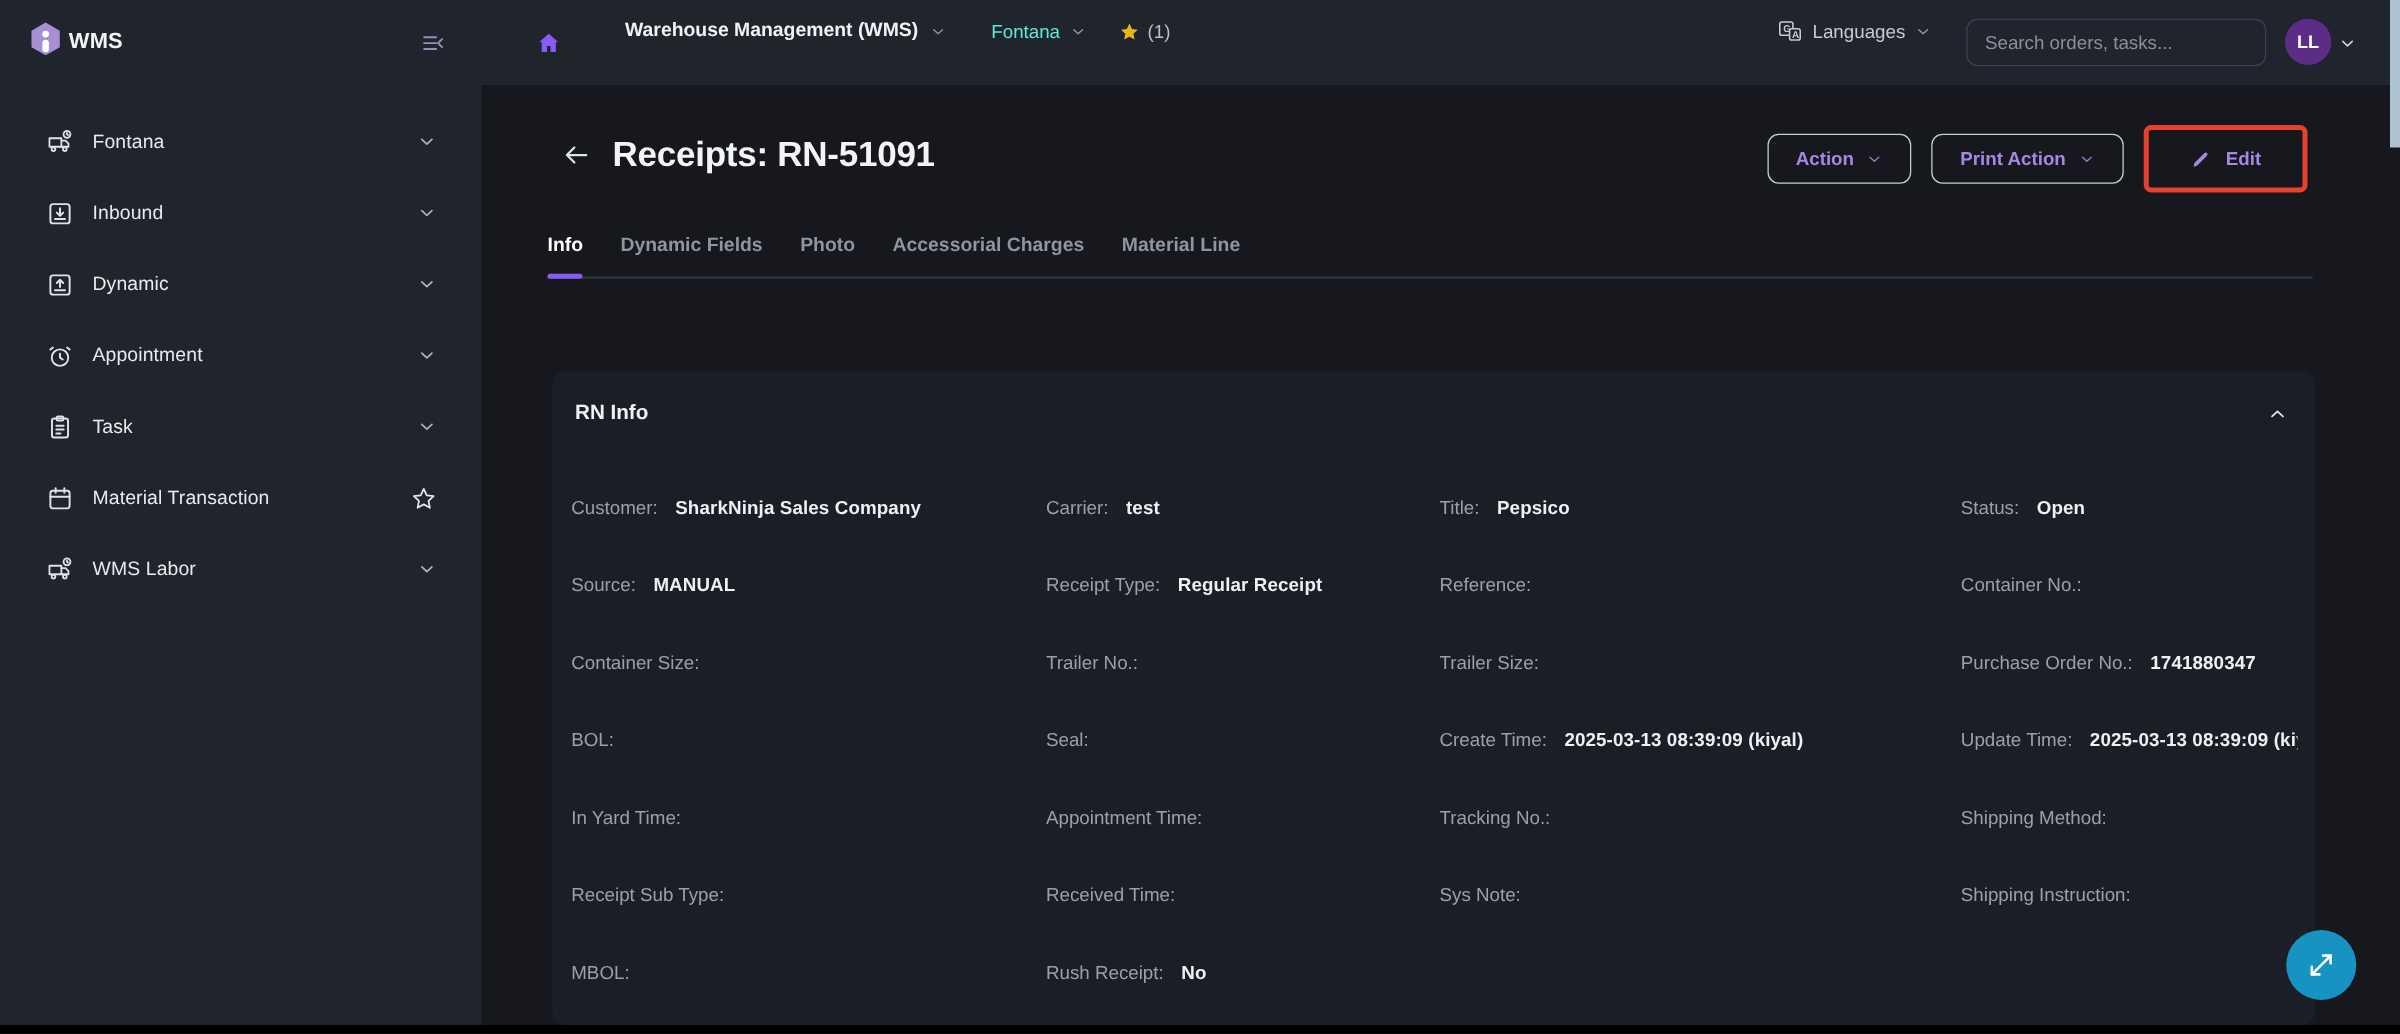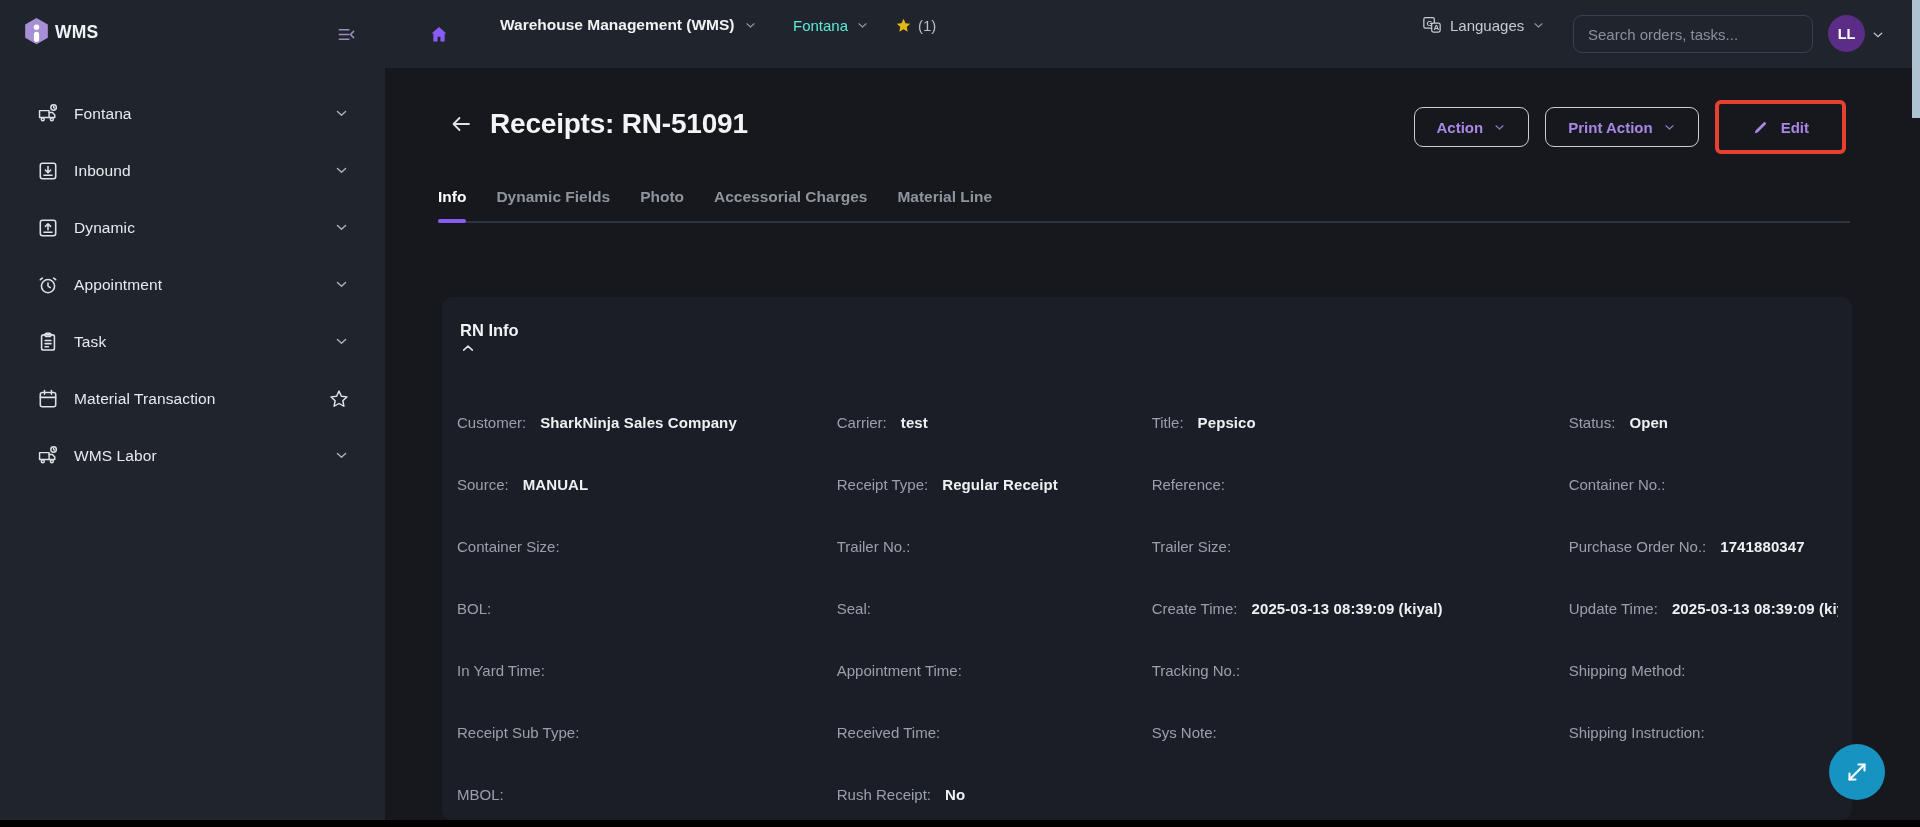--- a/index.html
+++ b/index.html
@@ -53,21 +53,21 @@
   .edit-wrap { border:4px solid var(--highlight-red,#e8402e); border-radius:6px; padding:3px; }
   .btn.edit { border:none; padding:0 30px; gap:12px; background:transparent; }
   .pencil { width:17px; height:17px; }
 
   .tabs { position:absolute; left:53px; right:70px; top:120px; display:flex; gap:30px; border-bottom:2px solid #2e3340; }
   .tab { position:relative; padding:0 0 15px; font-size:15.5px; font-weight:600; color:#8f959d; cursor:pointer; white-space:nowrap; }
   .tab.active { color:#ffffff; }
   .tab.active::after { content:""; position:absolute; left:0; right:0; bottom:-2px; height:4px; border-radius:2px; background:var(--accent-purple,#8a5cf6); }
 
   .card { position:absolute; left:57px; right:68px; top:229px; height:523px; background:var(--card-bg,#1b1e26); border-radius:10px; overflow:hidden; }
-  .card-head { display:flex; justify-content:space-between; padding:24px 22px 0 18px;flex-direction:column; }
+  .card-head { display:flex; align-items:center; justify-content:space-between; padding:24px 22px 0 18px; }
   .card-head h2 { font-size:16.5px; font-weight:600; color:#f0f2f4; }
   .collapse { width:16px; height:16px; color:#e2e4e8; cursor:pointer; }
   .fields { margin-top:35px; padding:0 14px 0 15px; display:grid; grid-template-columns:27.5% 22.8% 30.2% 19.5%; }
   .field { height:62px; display:flex; align-items:center; gap:14px; overflow:hidden; }
   .f-label { font-size:15px; color:var(--label-gray,#9aa0a9); white-space:nowrap; }
   .f-value { font-size:15px; font-weight:700; color:var(--value-white,#eef0f2); white-space:nowrap; letter-spacing:.1px; }
 
   .fab { position:absolute; left:1829px; top:744px; width:56px; height:56px; border-radius:50%; background:var(--fab-teal,#1793c1); border:none; cursor:pointer; display:flex; align-items:center; justify-content:center; z-index:4; }
   .fab .icon { width:24px; height:24px; color:#fff; }
 

